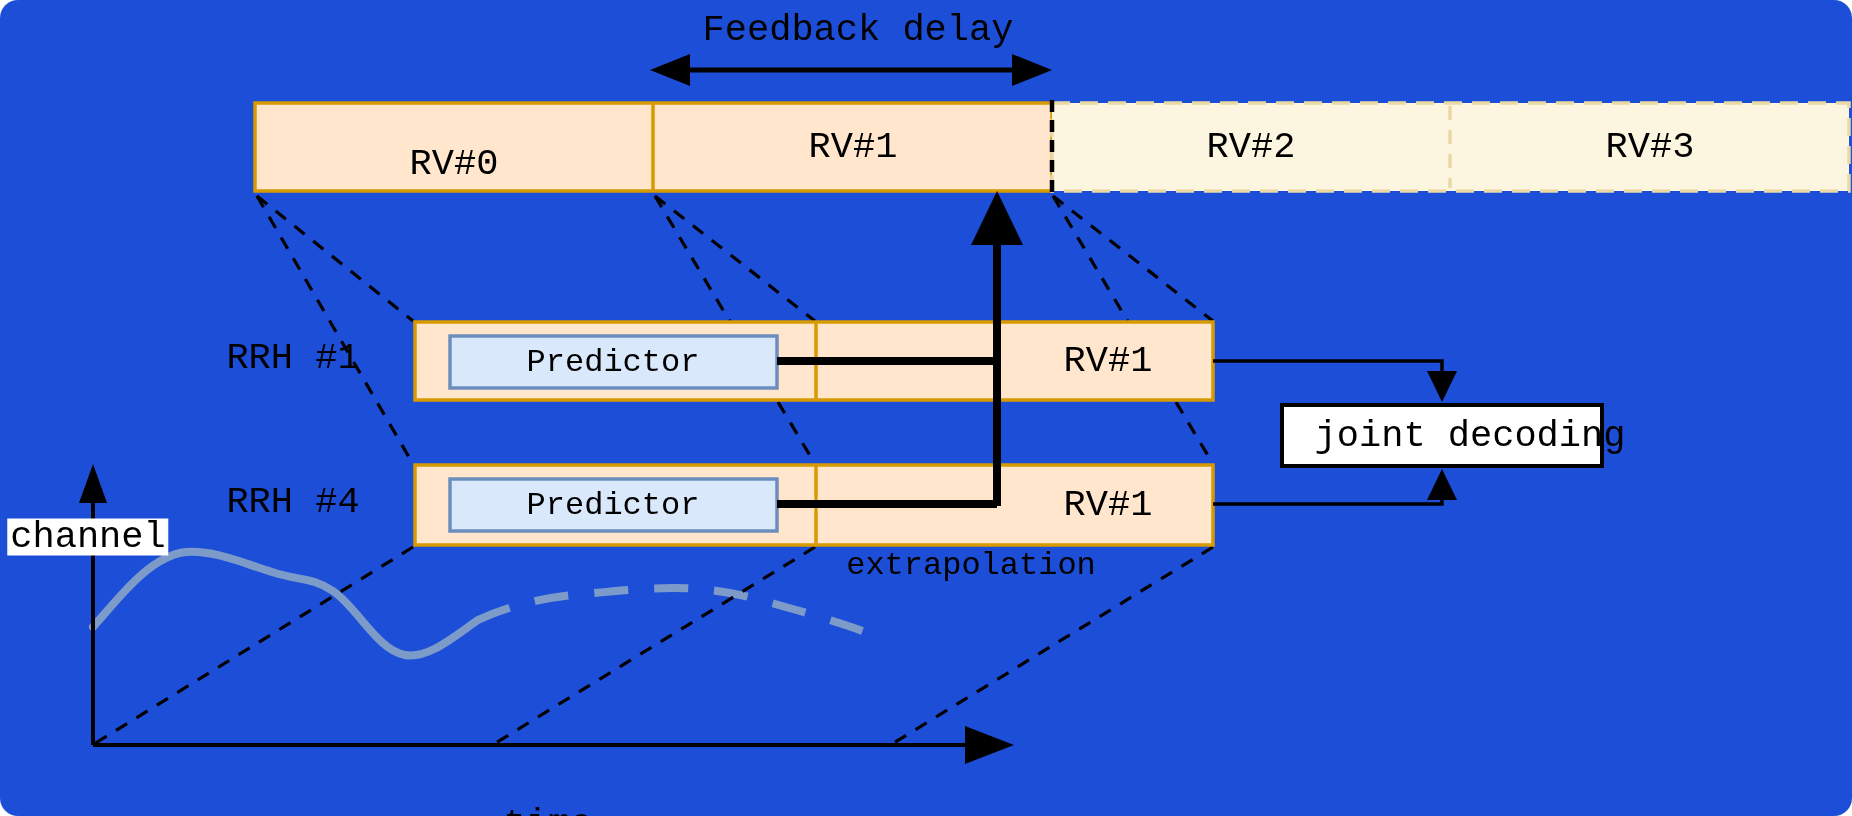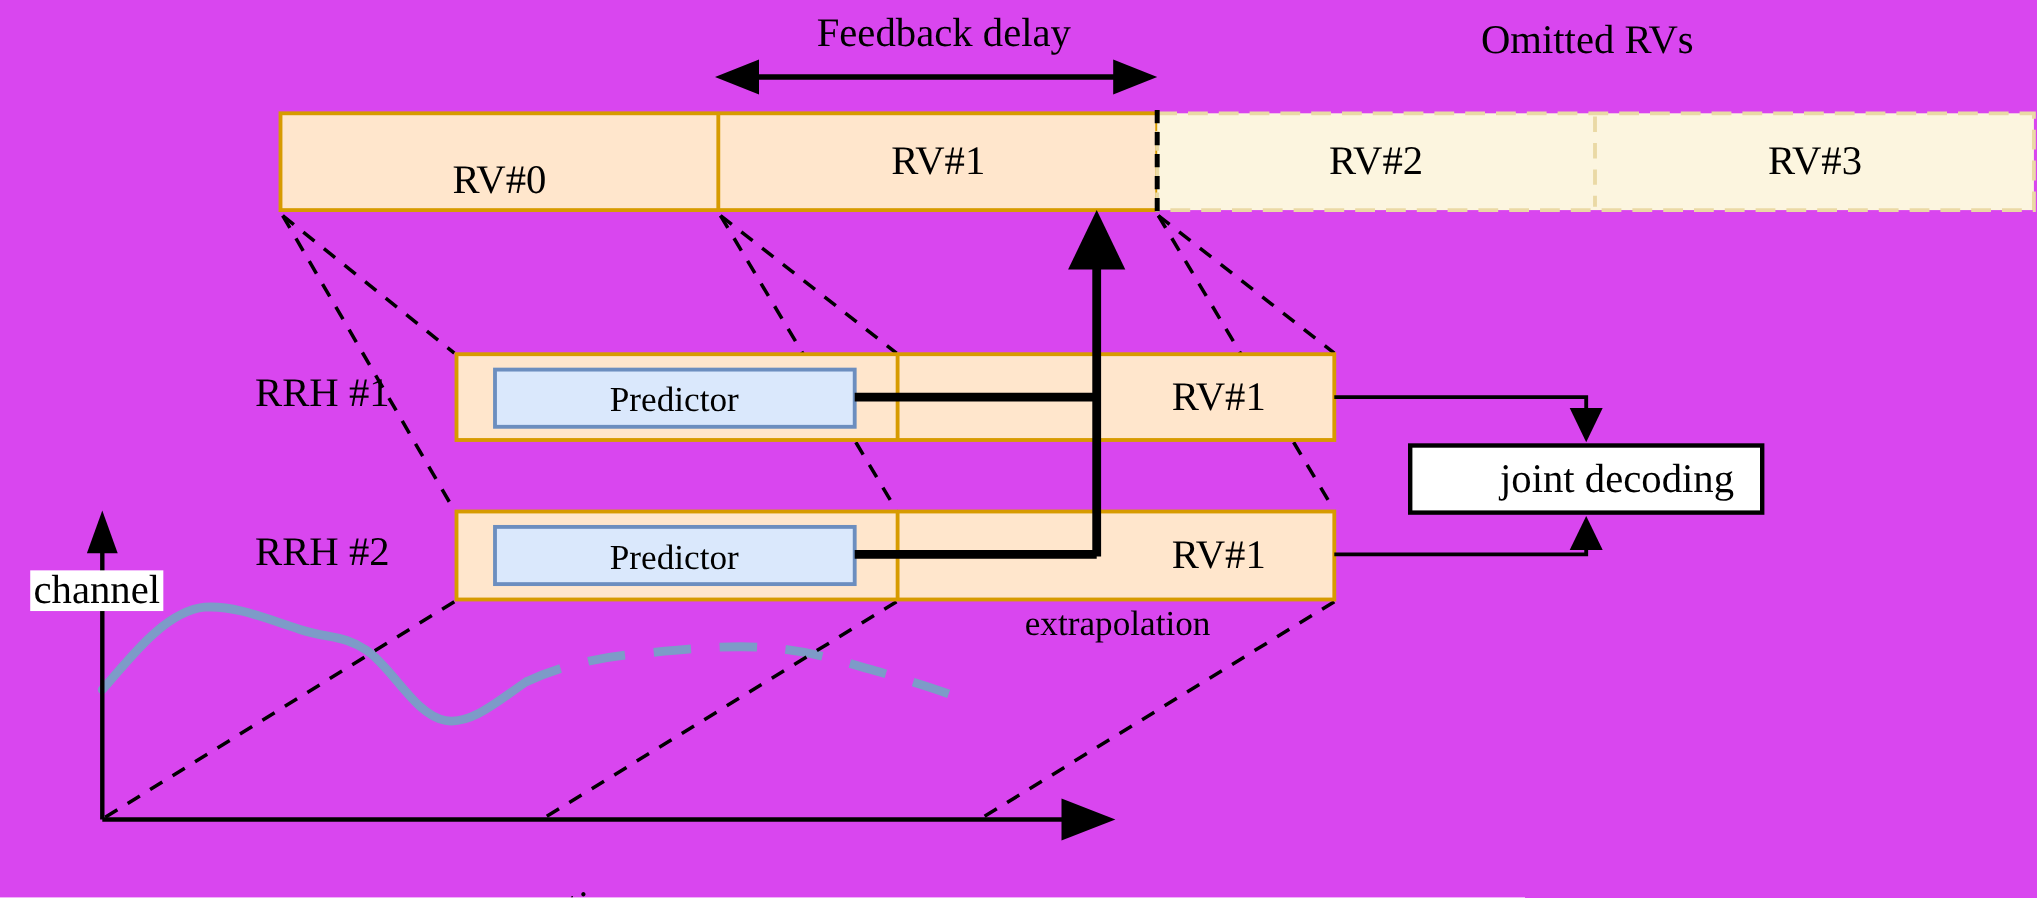--- a/index.html
+++ b/index.html
@@ -1,18 +1,19 @@
 <!DOCTYPE html>
 <html><head>
 <meta charset="utf-8">
 <style>
   html,body{margin:0;padding:0;background:#fff;}
   #stage{
-    position:relative;width:1852px;height:816px;background:#d946ef;overflow:hidden;
-    font-family:Liberation Serif, serif;
+    position:relative;width:1852px;height:816px;background:#1d4ed8;overflow:hidden;
+    font-family:Liberation Mono, monospace;
+    border-radius:18px;
   }
   #gfx{position:absolute;left:0;top:0;}
   .lbl{
     position:absolute;transform:translate(-50%,-50%);
     font-size:37px;color:#000;white-space:nowrap;line-height:1;
   }
   .lbl.small{font-size:32px;}
   .lbl.bg{background:#fff;padding:0 3px;}
 </style>
 </head>
@@ -67,36 +68,35 @@
 
     <rect x="1282" y="405" width="320" height="61" fill="#fff" stroke="#000" stroke-width="4"></rect>
 
     <line x1="684" y1="70" x2="1018" y2="70" stroke="#000" stroke-width="5"></line>
     <polygon points="650,70 690,54 690,86" fill="#000"></polygon>
     <polygon points="1052,70 1012,54 1012,86" fill="#000"></polygon>
   </svg>
 
   <div class="lbl" style="left:858px;top:30px;">Feedback delay</div>
 
-  <div class="lbl" style="left:1443px;top:37px;">Omitted RVs</div>
 
   <div class="lbl" style="left:454px;top:164px;">RV#0</div>
   <div class="lbl" style="left:853px;top:147px;">RV#1</div>
   <div class="lbl" style="left:1251px;top:147px;">RV#2</div>
   <div class="lbl" style="left:1650px;top:147px;">RV#3</div>
 
   <div class="lbl" style="left:293px;top:358px;">RRH #1</div>
   <div class="lbl small" style="left:613px;top:363px;">Predictor</div>
   <div class="lbl" style="left:1108px;top:361px;">RV#1</div>
 
-  <div class="lbl" style="left:293px;top:502px;">RRH #2</div>
+  <div class="lbl" style="left:293px;top:502px;">RRH #4</div>
   <div class="lbl small" style="left:613px;top:506px;">Predictor</div>
   <div class="lbl" style="left:1108px;top:505px;">RV#1</div>
 
-  <div class="lbl small" style="left:971px;top:566px;margin-left:45px;">extrapolation</div>
+  <div class="lbl small" style="left:971px;top:566px;">extrapolation</div>
 
   <div class="lbl" style="left:1442px;top:436px;margin-left:28px;">joint decoding</div>
 
   <div class="lbl bg" style="left:88px;top:537px;">channel</div>
 
   <div class="lbl" style="left:548px;top:824px;">time</div>
 
 </div>
 
 </body></html>

